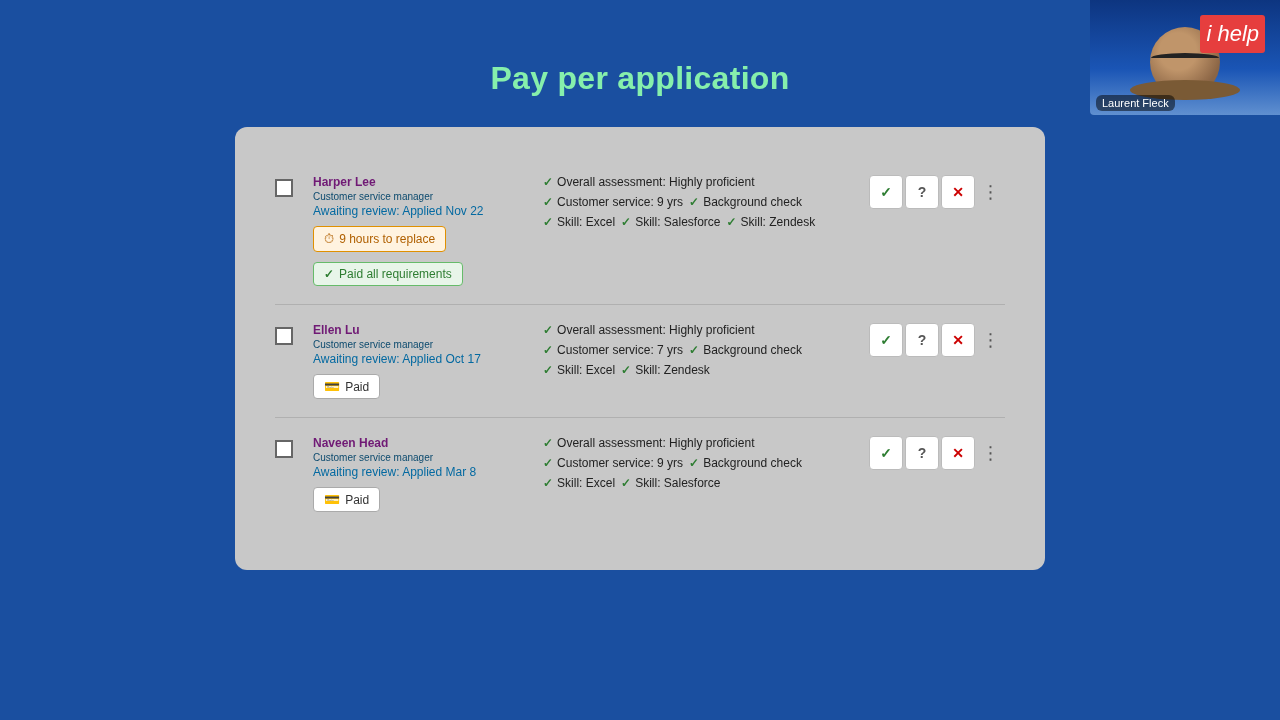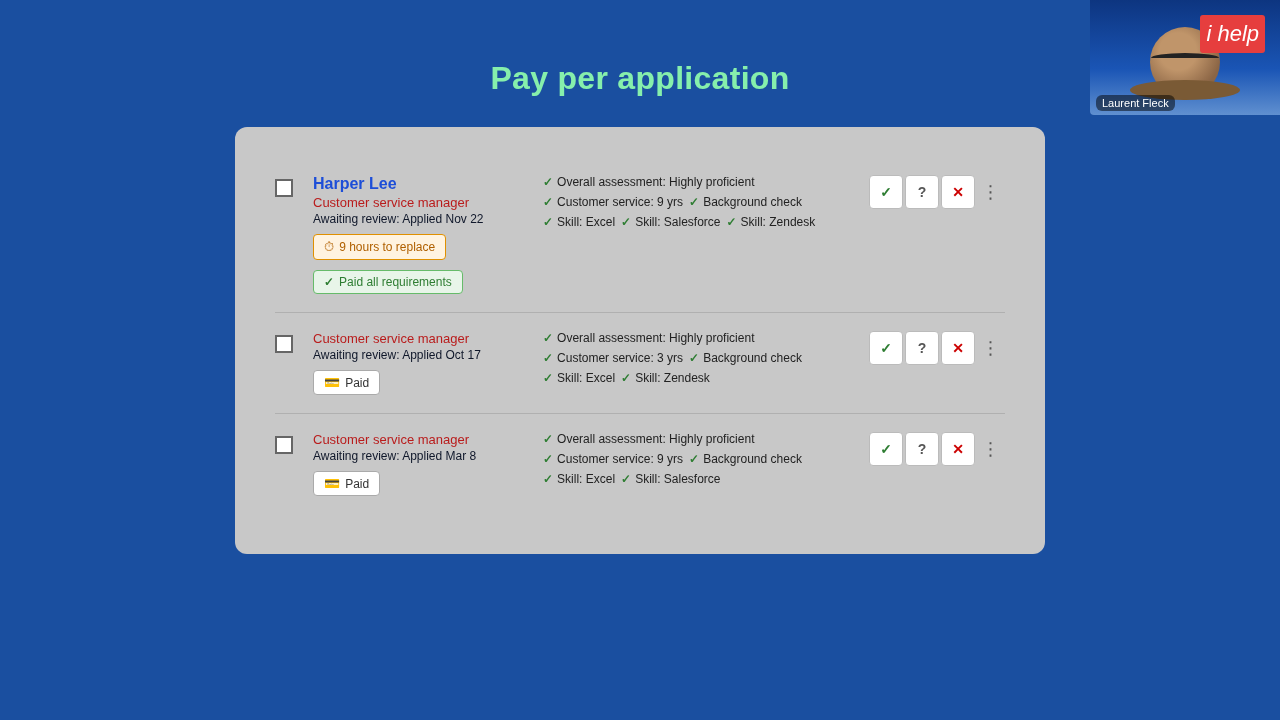--- a/index.html
+++ b/index.html
@@ -56,35 +56,35 @@
       cursor: pointer;
       flex-shrink: 0;
     }
 
     .candidate-info {
       flex: 0 0 210px;
       min-width: 0;
     }
 
     .candidate-name {
-      font-size: 16px;
+      font-size: 12px;
       font-weight: 700;
-      color: #1d4ed8;
+      color: #701a75;
       margin-bottom: 2px;
     }
 
     .candidate-role {
-      font-size: 13px;
-      color: #b91c1c;
+      font-size: 10px;
+      color: #0c4a6e;
       margin-bottom: 2px;
     }
 
     .candidate-applied {
       font-size: 12px;
-      color: #0f172a;
+      color: #0369a1;
       margin-bottom: 8px;
     }
 
     .badge {
       display: inline-flex;
       align-items: center;
       gap: 5px;
       padding: 4px 10px;
       border-radius: 4px;
       font-size: 12px;
@@ -305,40 +305,41 @@
       <button class="action-btn cross">✕</button>
       <button class="more-btn">⋮</button>
     </div>
   </div>
 
   <div class="candidate-row">
     <div class="checkbox-area">
       <div class="candidate-checkbox"></div>
     </div>
     <div class="candidate-info">
+      <div class="candidate-name">Ellen Lu</div>
       <div class="candidate-role">Customer service manager</div>
       <div class="candidate-applied">Awaiting review: Applied Oct 17</div>
       <div>
         <span class="badge badge-paid">
           <span class="badge-icon">💳</span>
           <span>Paid</span>
         </span>
       </div>
     </div>
     <div class="assessment-area">
       <div class="assessment-row">
         <span class="assessment-item">
           <span class="check-icon">✓</span>
           <span>Overall assessment: Highly proficient</span>
         </span>
       </div>
       <div class="assessment-row">
         <span class="assessment-item">
           <span class="check-icon">✓</span>
-          <span>Customer service: 3 yrs</span>
+          <span>Customer service: 7 yrs</span>
         </span>
         <span class="assessment-item">
           <span class="check-icon">✓</span>
           <span>Background check</span>
         </span>
       </div>
       <div class="assessment-row">
         <span class="assessment-item">
           <span class="check-icon">✓</span>
           <span>Skill: Excel</span>
@@ -355,20 +356,21 @@
       <button class="action-btn cross">✕</button>
       <button class="more-btn">⋮</button>
     </div>
   </div>
 
   <div class="candidate-row">
     <div class="checkbox-area">
       <div class="candidate-checkbox"></div>
     </div>
     <div class="candidate-info">
+      <div class="candidate-name">Naveen Head</div>
       <div class="candidate-role">Customer service manager</div>
       <div class="candidate-applied">Awaiting review: Applied Mar 8</div>
       <div>
         <span class="badge badge-paid">
           <span class="badge-icon">💳</span>
           <span>Paid</span>
         </span>
       </div>
     </div>
     <div class="assessment-area">

